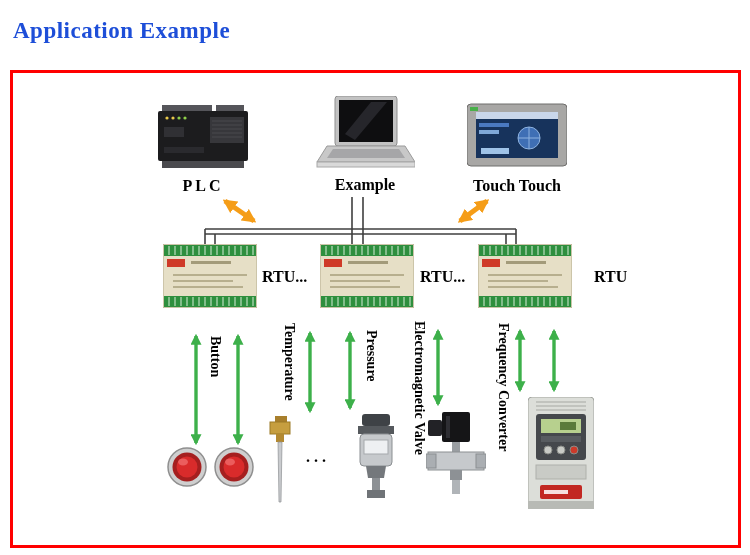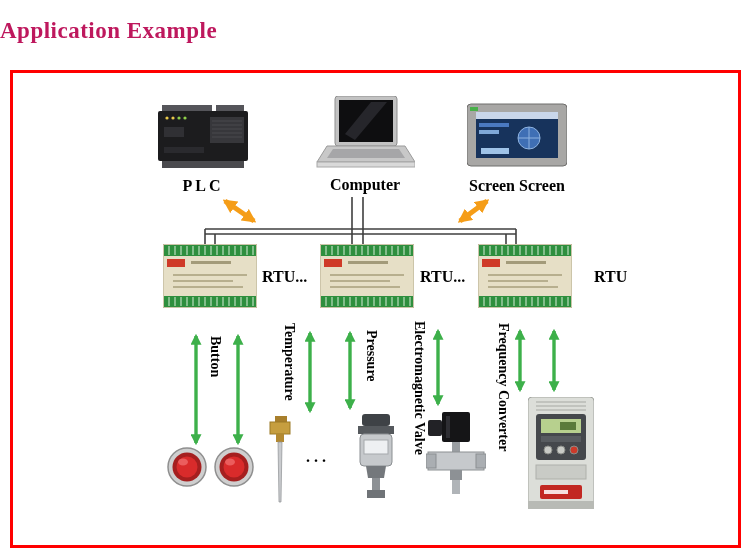--- a/index.html
+++ b/index.html
@@ -1,22 +1,22 @@
 <!DOCTYPE html>
 <html><head>
 <meta charset="utf-8">
 <style>
   html,body{margin:0;padding:0;}
   body{
     width:750px;height:555px;position:relative;background:#ffffff;
     font-family:"Liberation Serif", serif;overflow:hidden;
   }
   .page-title{
-    position:absolute;left:0;top:18px;
-    font-size:23px;font-weight:bold;color:#be185d;letter-spacing:.5px;
+    position:absolute;left:13px;top:18px;
+    font-size:23px;font-weight:bold;color:#1d4ed8;letter-spacing:.5px;
   }
   .frame{
     position:absolute;left:10px;top:70px;width:725px;height:472px;
     border:3px solid #ff0000;background:transparent;
   }
   .overlay{position:absolute;left:0;top:0;width:750px;height:555px;}
   .dev{position:absolute;}
   .dev-label{
     position:absolute;font-weight:bold;font-size:16px;color:#000;
     text-align:center;white-space:nowrap;
@@ -90,37 +90,37 @@
 <div class="dev" style="left:315px;top:96px;width:100px;height:78px;">
   <svg width="100" height="78" viewBox="0 0 100 78">
     <rect x="20" y="0" width="62" height="50" rx="3" fill="#c2c2c2" stroke="#8f8f8f"></rect>
     <rect x="24" y="4" width="54" height="42" fill="#0e0e10"></rect>
     <polygon points="56,6 72,6 40,44 30,38" fill="#26262b"></polygon>
     <polygon points="12,50 90,50 100,66 2,66" fill="#c8c8c8" stroke="#9a9a9a"></polygon>
     <polygon points="18,53 84,53 90,62 12,62" fill="#a6a6a8"></polygon>
     <rect x="2" y="66" width="98" height="5" fill="#d9d9d9" stroke="#a8a8a8"></rect>
   </svg>
 </div>
-<div class="dev-label" style="left:312px;top:176px;width:106px;">Computer</div>
+<div class="dev-label" style="left:312px;top:176px;width:106px;">Example</div>
 
 <div class="dev" style="left:467px;top:102px;width:100px;height:66px;">
   <svg width="100" height="66" viewBox="0 0 100 66">
     <rect x="0" y="2" width="100" height="62" rx="4" fill="#a8a7a5" stroke="#6f6e6c"></rect>
     <rect x="3" y="5" width="8" height="4" fill="#49b04a"></rect>
     <rect x="9" y="10" width="82" height="46" fill="#17335c"></rect>
     <rect x="9" y="10" width="82" height="7" fill="#c9d6ea"></rect>
     <rect x="12" y="21" width="30" height="4" fill="#4a79c0"></rect>
     <rect x="12" y="28" width="20" height="4" fill="#7fa8d8"></rect>
     <circle cx="62" cy="36" r="11" fill="#3f6fb5"></circle>
     <circle cx="62" cy="36" r="11" fill="none" stroke="#8fb3e0"></circle>
     <path d="M51 36h22M62 25v22" stroke="#8fb3e0" stroke-width="1"></path>
     <rect x="14" y="46" width="28" height="6" fill="#9fc3e8"></rect>
   </svg>
 </div>
-<div class="dev-label" style="left:457px;top:177px;width:120px;">Screen Screen</div>
+<div class="dev-label" style="left:457px;top:177px;width:120px;">Touch Touch</div>
 
 <div class="dev" style="left:163px;top:244px;width:94px;height:64px;">
   <svg width="94" height="64" viewBox="0 0 94 64">
     <rect x="0" y="0" width="94" height="64" fill="#e6dfc6" stroke="#b3ab8d"></rect>
     <rect x="1" y="1" width="92" height="11" fill="#2e8f3e"></rect>
     <path d="M6 2V11M12 2V11M18 2V11M24 2V11M30 2V11M36 2V11M42 2V11M48 2V11M54 2V11M60 2V11M66 2V11M72 2V11M78 2V11M84 2V11M90 2V11" stroke="#d6ecd6" stroke-width="1"></path>
     <rect x="4" y="15" width="18" height="8" fill="#cf3a28"></rect>
     <rect x="28" y="17" width="40" height="3" fill="#a39b7a"></rect>
     <rect x="10" y="30" width="74" height="2" fill="#b7af8e"></rect>
     <rect x="10" y="36" width="60" height="2" fill="#b7af8e"></rect>

